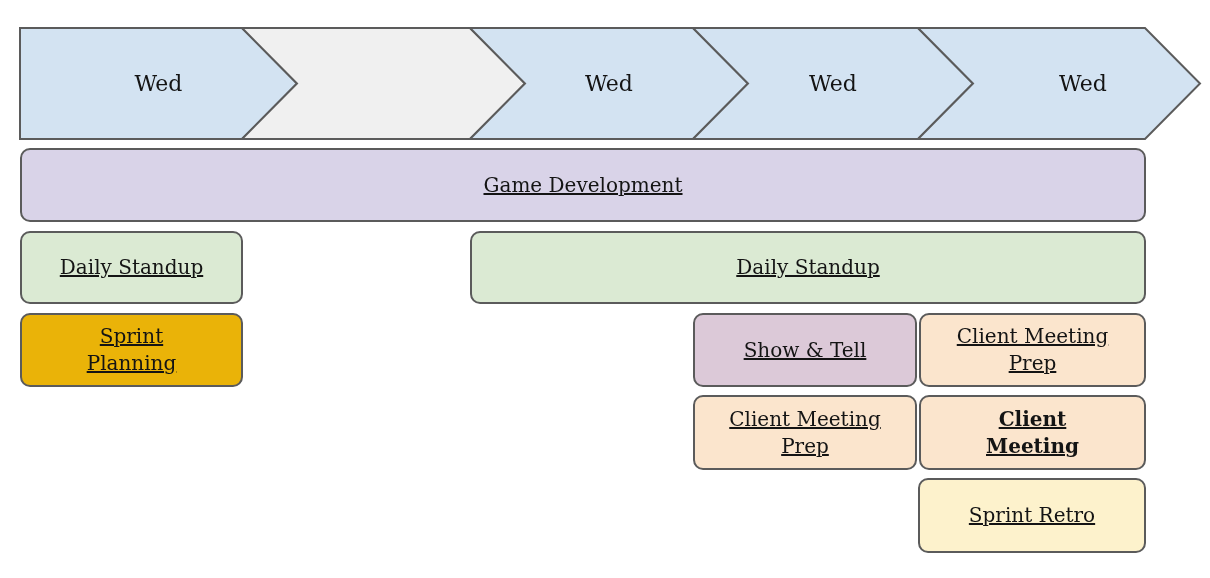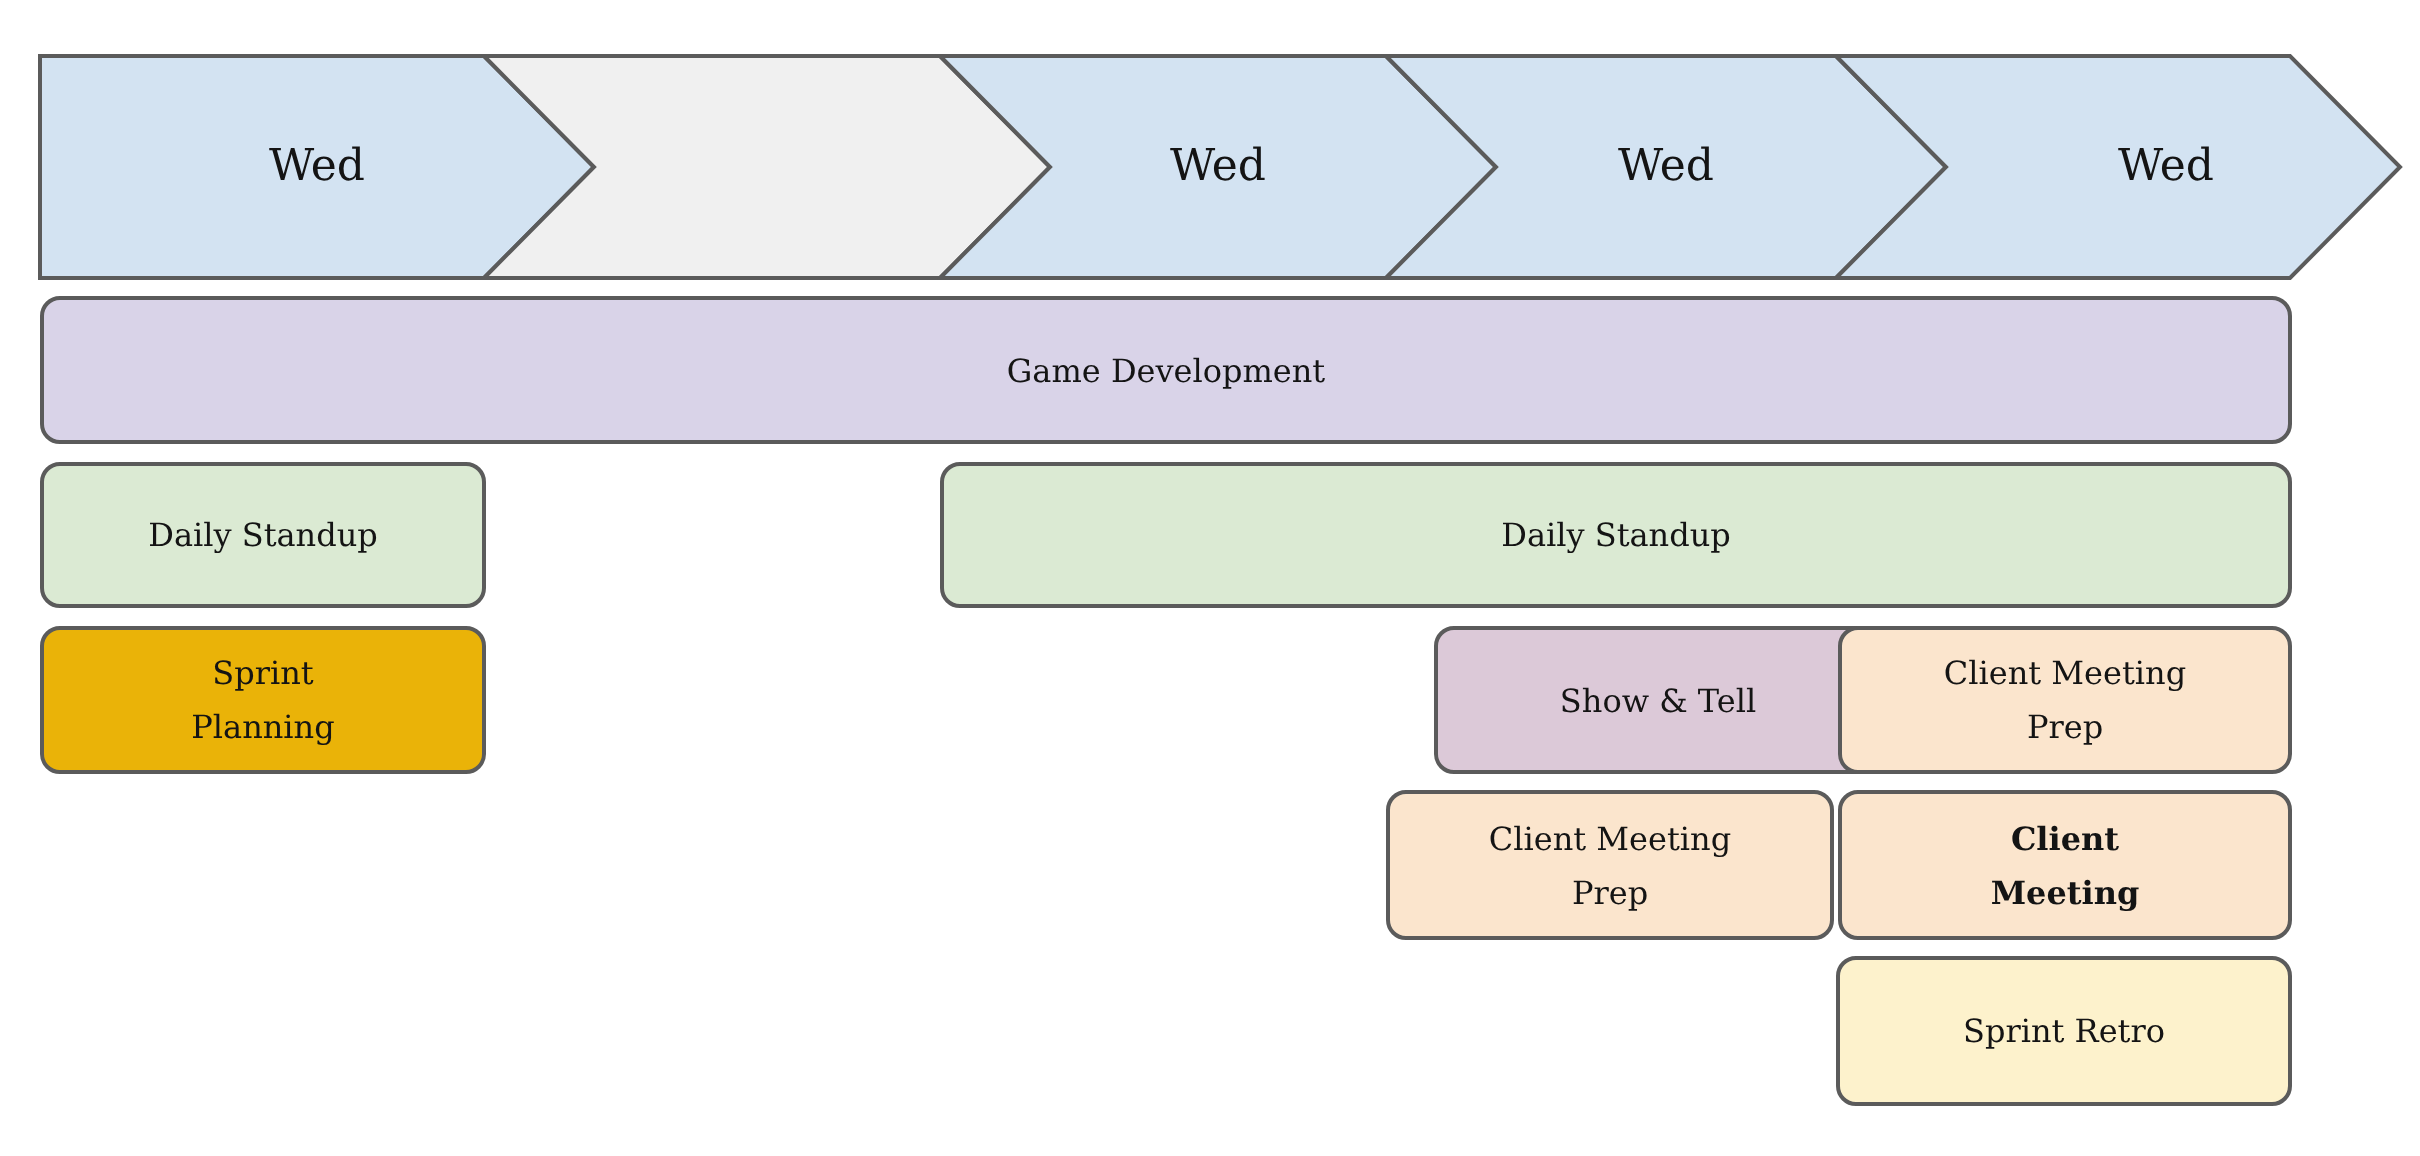--- a/index.html
+++ b/index.html
@@ -41,23 +41,24 @@
   }
   .event-box {
     position: absolute;
     box-sizing: border-box;
     border: 2px solid #5b5b5b;
     border-radius: 10px;
     display: flex;
     align-items: center;
     justify-content: center;
     text-align: center;
-    font-size: 16px;
+    font-size: 20px;
     line-height: 27px;
     white-space: pre-line;
+    text-decoration: underline;
   }
   .bold { font-weight: bold; }
 </style>
 </head>
 <body>
 
 <div class="canvas">
 
   <svg class="band-svg" width="1210" height="170">
     <polygon points="20,28 242,28 297,83.5 242,139 20,139" fill="#d3e3f2"></polygon>
@@ -74,21 +75,21 @@
 
   <div class="event-box" style="left: 20px; top: 148px; width: 1126px; height: 74px; background-color: rgb(217, 211, 232);">Game Development</div>
 
   <div class="event-box" style="left: 20px; top: 231px; width: 223px; height: 73px; background-color: rgb(219, 234, 211);">Daily Standup</div>
 
   <div class="event-box" style="left: 470px; top: 231px; width: 676px; height: 73px; background-color: rgb(219, 234, 211);">Daily Standup</div>
 
   <div class="event-box" style="left: 20px; top: 313px; width: 223px; height: 74px; background-color: #eab308;">Sprint
 Planning</div>
 
-  <div class="event-box" style="left: 693px; top: 313px; width: 224px; height: 74px; background-color: rgb(220, 201, 216); margin-left: 24px;">Show &amp; Tell</div>
+  <div class="event-box" style="left: 693px; top: 313px; width: 224px; height: 74px; background-color: rgb(220, 201, 216);">Show &amp; Tell</div>
 
   <div class="event-box" style="left: 919px; top: 313px; width: 227px; height: 74px; background-color: rgb(251, 229, 205);">Client Meeting
 Prep</div>
 
   <div class="event-box" style="left: 693px; top: 395px; width: 224px; height: 75px; background-color: rgb(251, 229, 205);">Client Meeting
 Prep</div>
 
   <div class="event-box bold" style="left: 919px; top: 395px; width: 227px; height: 75px; background-color: rgb(251, 229, 205);">Client
 Meeting</div>
 

